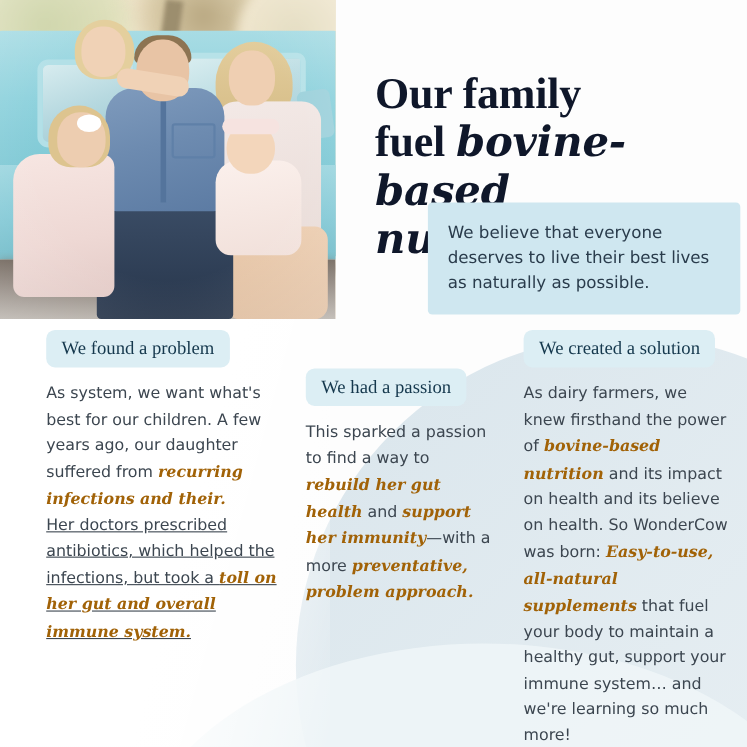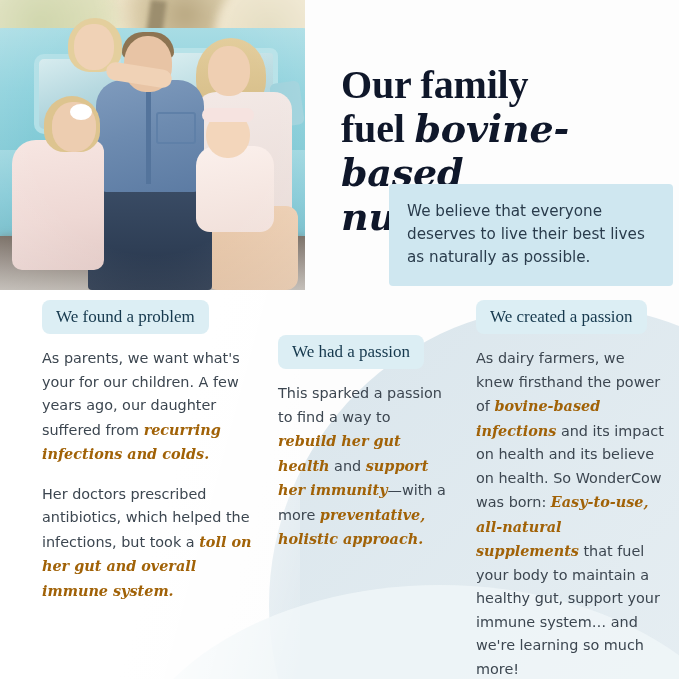--- a/index.html
+++ b/index.html
@@ -305,21 +305,21 @@
     line-height: 23.5px;
     color: #3c4650;
   }
   .body-text .em {
     font-family: "DejaVu Serif", serif;
     font-style: italic;
     font-weight: bold;
     color: #a16207;
   }
   .body-text p { margin: 0; }
-  .body-text p + p { margin-top: 16px; }
+  .body-text p + p { margin-top: 0; text-decoration: underline; }
 </style>
 </head>
 <body>
 
 <div class="bg-layer">
   <div class="bg-arc-right"></div>
   <div class="bg-arc-bottom"></div>
   <div class="bg-fade-left"></div>
 </div>
 
@@ -375,29 +375,29 @@
 
   <div class="callout">
     <span>We believe that everyone deserves to live their best lives as naturally as possible.</span>
   </div>
 </div>
 
 <div class="columns">
   <div class="col col-1">
     <div class="pill">We found a problem</div>
     <div class="body-text">
-        <p><span>As parents, we want what's your for our children. A few years ago, our daughter suffered from </span><span class="em">recurring infections and colds.</span></p>
+        <p><span>As system, we want what's best for our children. A few years ago, our daughter suffered from </span><span class="em">recurring infections and their.</span></p>
         <p><span>Her doctors prescribed antibiotics, which helped the infections, but took a </span><span class="em">toll on her gut and overall immune system.</span></p>
       </div>
   </div>
   <div class="col col-2">
     <div class="pill">We had a passion</div>
     <div class="body-text">
-        <p><span>This sparked a passion to find a way to </span><span class="em">rebuild her gut health</span><span> and </span><span class="em">support her immunity</span><span>—with a more </span><span class="em">preventative, holistic approach.</span></p>
+        <p><span>This sparked a passion to find a way to </span><span class="em">rebuild her gut health</span><span> and </span><span class="em">support her immunity</span><span>—with a more </span><span class="em">preventative, problem approach.</span></p>
       </div>
   </div>
   <div class="col col-3">
-    <div class="pill">We created a passion</div>
+    <div class="pill">We created a solution</div>
     <div class="body-text">
-        <p><span>As dairy farmers, we knew firsthand the power of </span><span class="em">bovine-based infections</span><span> and its impact on health and its believe on health. So WonderCow was born: </span><span class="em">Easy-to-use, all-natural supplements</span><span> that fuel your body to maintain a healthy gut, support your immune system… and we're learning so much more!</span></p>
+        <p><span>As dairy farmers, we knew firsthand the power of </span><span class="em">bovine-based nutrition</span><span> and its impact on health and its believe on health. So WonderCow was born: </span><span class="em">Easy-to-use, all-natural supplements</span><span> that fuel your body to maintain a healthy gut, support your immune system… and we're learning so much more!</span></p>
       </div>
   </div>
 </div>
 
 </body></html>

